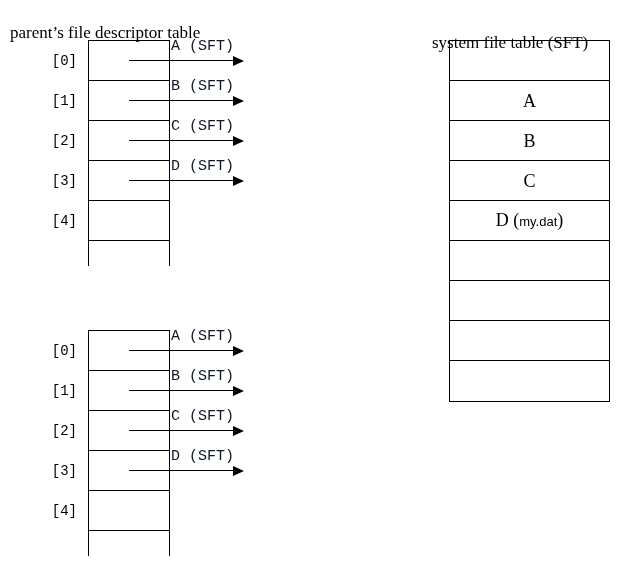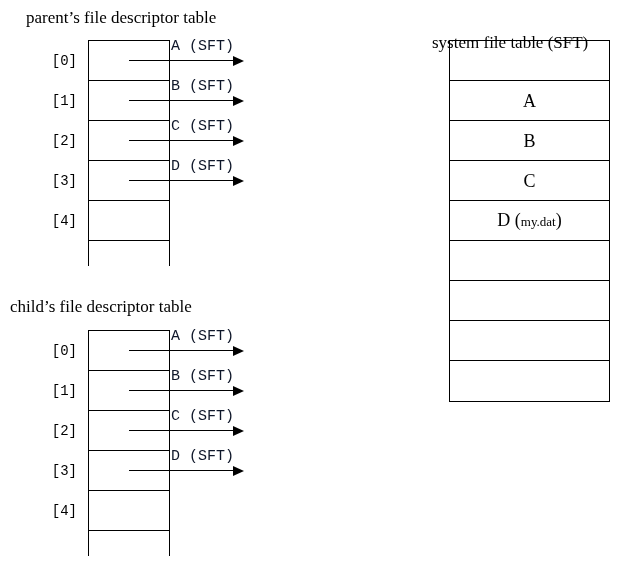--- a/index.html
+++ b/index.html
@@ -26,21 +26,21 @@
 
   
   .diagram-title {
     position: absolute;
     font-family: "Liberation Serif", serif;
     font-size: 17px;
     line-height: 20px;
     white-space: nowrap;
     color: #000;
   }
-  #parent-title { left: 10px; top: 8px; margin-left: 16px; }
+  #parent-title { left: 10px; top: 23px; }
   #child-title  { left: 10px; top: 297px; }
   #sft-title    { left: 432px; top: 7px; margin-top: 26px; }
 
   
   .fd-table {
     position: absolute;
     width: 82px;
     border-left: 1.6px solid #000;
     border-right: 1.6px solid #000;
     border-top: 1.6px solid #000;
@@ -130,21 +130,21 @@
   }
   .sft-row:last-child { border-bottom: none; }
   .sft-label {
     font-family: "Liberation Serif", serif;
     font-size: 18px;
     line-height: 18px;
     white-space: nowrap;
     color: #000;
   }
   .sft-label .fname {
-    font-family: Liberation Serif, serif;
+    font-family: Liberation Sans, sans-serif;
     font-size: 13px;
   }
 </style>
 </head>
 <body>
 
 <div class="canvas">
 
   <div class="diagram-title" id="parent-title">parent’s file descriptor table</div>
 
@@ -180,21 +180,20 @@
           <span class="head"></span>
         </span>
         <span class="fd-pointer-label">D (SFT)</span>
       </div>
       <div class="fd-row">
         <span class="fd-index">[4]</span>
       </div>
       <div class="fd-row open"></div>
     </div>
 
-  <div class="diagram-title" id="child-title">child’s file descriptor table</div>
 
   <div class="fd-table" id="child-table" style="left:88px; top:330px;">
       <div class="fd-row">
         <span class="fd-index">[0]</span>
         <span class="fd-pointer">
           <span class="shaft"></span>
           <span class="head"></span>
         </span>
         <span class="fd-pointer-label">A (SFT)</span>
       </div>

